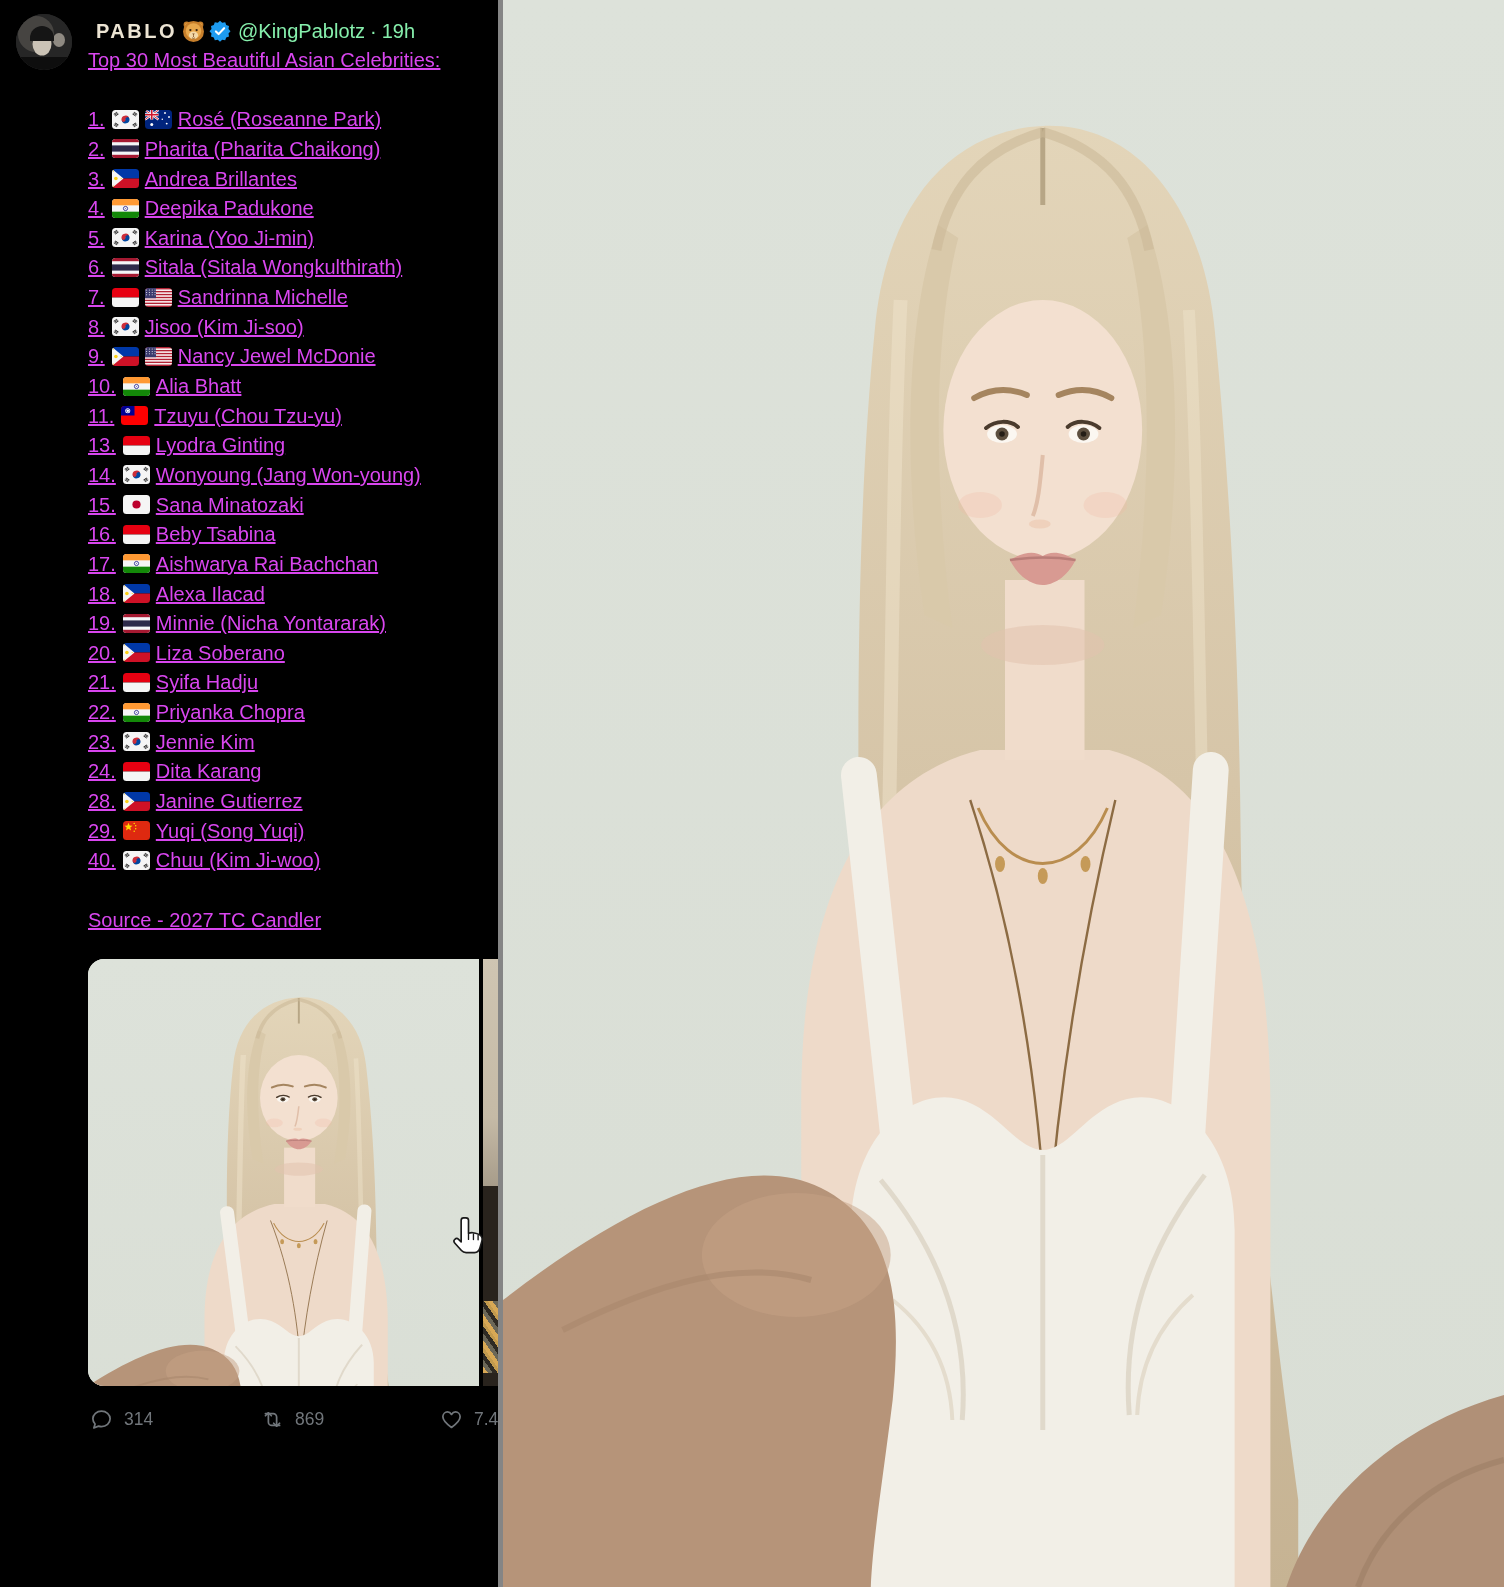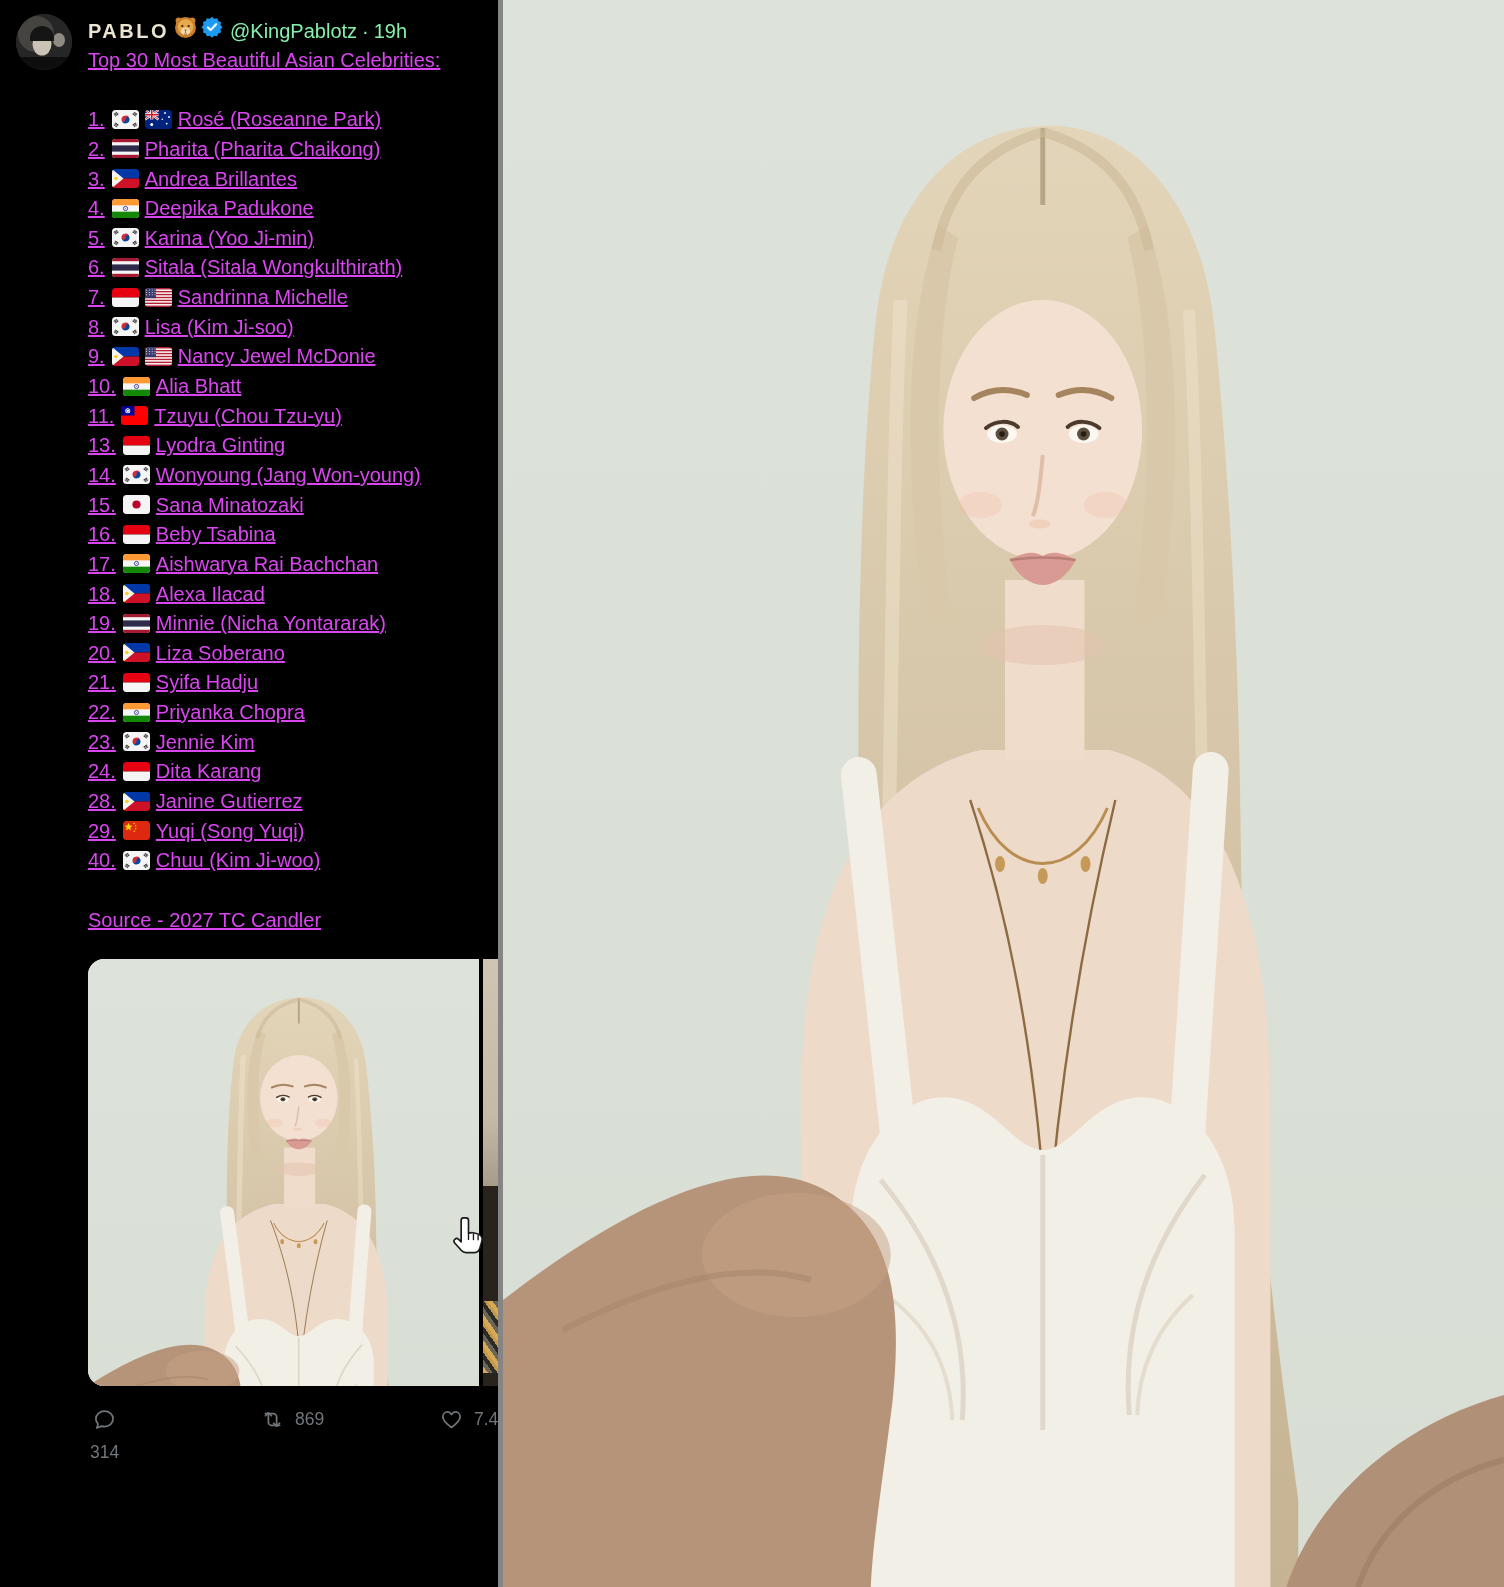--- a/index.html
+++ b/index.html
@@ -2,21 +2,21 @@
 <html><head>
 <meta charset="utf-8">
 <style>
   html,body{margin:0;padding:0;background:#000;}
   .stage{position:relative;width:1504px;height:1587px;background:#000;overflow:hidden;
          font-family:"Liberation Sans",sans-serif;}
   
   .left-panel{position:absolute;left:0;top:0;width:498px;height:1587px;background:#000;overflow:hidden;}
   .avatar{position:absolute;left:16px;top:14px;width:56px;height:56px;border-radius:50%;overflow:hidden;background:#2b2b2b;}
   .content{position:absolute;left:88px;top:16px;width:412px;}
-  .header-row{height:30px;line-height:30px;white-space:nowrap;display:flex;}
+  .header-row{height:30px;line-height:30px;white-space:nowrap;display:flex;align-items:center;margin-left:8px;}
   .author-name{font-weight:700;font-size:20px;letter-spacing:2.5px;color:#ece4d3;margin-right:5px;}
   .emoji-ico{display:inline-flex;margin-right:4px;}
   .badge-ico{display:inline-flex;margin-right:7px;}
   .handle{color:#86efac;font-size:20px;}
   .handle .dot{padding:0 5px;}
   .tweet-text{color:#d946ef;font-size:20px;text-decoration:underline;}
   .line{height:29.65px;line-height:29.65px;white-space:nowrap;}
   .rank{margin-right:7px;}
   .flag{display:inline-block;width:27px;height:19px;border-radius:3.5px;overflow:hidden;
         vertical-align:-2.5px;margin-right:6px;line-height:0;}
@@ -27,21 +27,21 @@
   .media-sliver{flex:1;position:relative;overflow:hidden;background:#c9bfad;}
   .sliver-wall{position:absolute;left:0;top:0;right:0;height:53%;
      background:linear-gradient(180deg,#cfc5b2 0%,#c5baa6 70%,#a79c8a 100%);}
   .sliver-dark{position:absolute;left:0;top:53%;right:0;bottom:0;background:#29231d;}
   .sliver-stripes{position:absolute;left:0;right:0;top:80%;height:17%;
      background:repeating-linear-gradient(55deg,#d8a855 0 4px,#6b6758 4px 8px,#2e2a24 8px 12px,#c29a4e 12px 15px);}
   
   .stats-row{position:relative;height:34px;margin-top:22px;color:#71767b;}
   .stat{position:absolute;top:0;display:flex;align-items:center;gap:11px;font-size:17.5px;cursor:pointer;}
   .stat svg{width:23px;height:23px;flex:none;}
-  .stat.reply{left:2px;flex-direction:column;} .stat.repost{left:173px;} .stat.like{left:352px;}
+  .stat.reply{left:2px;} .stat.repost{left:173px;} .stat.like{left:352px;}
   
   .scrollbar{position:absolute;left:498px;top:0;width:5px;height:1587px;background:#858585;}
   .viewer{position:absolute;left:503px;top:0;width:1001px;height:1587px;overflow:hidden;background:#dce1d9;}
   .viewer svg{display:block;}
   .cursor{position:absolute;left:452px;top:1216px;width:36px;height:42px;z-index:20;pointer-events:none;}
 </style>
 </head>
 <body>
 
 <svg width="0" height="0" style="position:absolute" aria-hidden="true">
@@ -312,21 +312,21 @@
                   <g transform="translate(4.1,14.9) rotate(35)">
                     <rect x="-2" y="-1.5299999999999998" width="4" height="0.78" fill="#1a1a1a"></rect>
                     <rect x="-2" y="-0.38" width="4" height="0.78" fill="#1a1a1a"></rect>
                     <rect x="-2" y="0.7699999999999999" width="4" height="0.78" fill="#1a1a1a"></rect>
                   </g>
                   <g transform="translate(22.9,14.9) rotate(-35)">
                     <rect x="-2" y="-1.5299999999999998" width="4" height="0.78" fill="#1a1a1a"></rect>
                     <rect x="-2" y="-0.38" width="4" height="0.78" fill="#1a1a1a"></rect>
                     <rect x="-2" y="0.7699999999999999" width="4" height="0.78" fill="#1a1a1a"></rect>
                   </g>
-                </svg></span><span class="celeb-name">Lisa (Kim Ji-soo)</span></div>
+                </svg></span><span class="celeb-name">Jisoo (Kim Ji-soo)</span></div>
             <div class="line item"><span class="rank">9.</span><span class="flag"><svg viewBox="0 0 27 19" width="27" height="19">
                   <rect width="27" height="9.5" fill="#0038a8"></rect>
                   <rect y="9.5" width="27" height="9.5" fill="#ce1126"></rect>
        <path d="M0 0 L11.5 9.5 L0 19 Z" fill="#f5f5f5"></path>
        <circle cx="3.9" cy="9.5" r="1.8" fill="#fcd116"></circle>
        <circle cx="1.5" cy="2" r="0.55" fill="#fcd116"></circle>
                   <circle cx="1.5" cy="17" r="0.55" fill="#fcd116"></circle>
                   <circle cx="9.2" cy="9.5" r="0.55" fill="#fcd116"></circle>
                 </svg></span><span class="flag"><svg viewBox="0 0 27 19" width="27" height="19">
                   <rect width="27" height="19" fill="#b22234"></rect>

